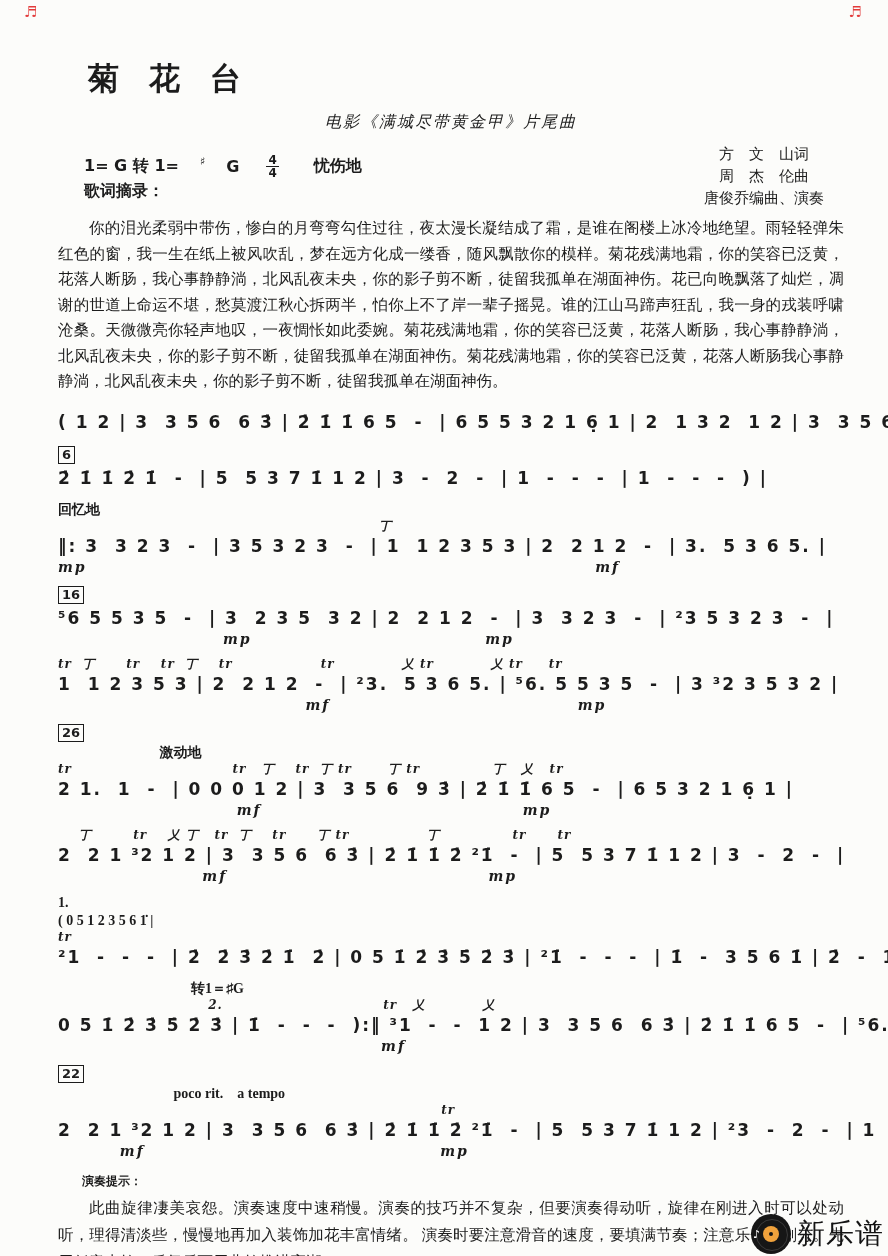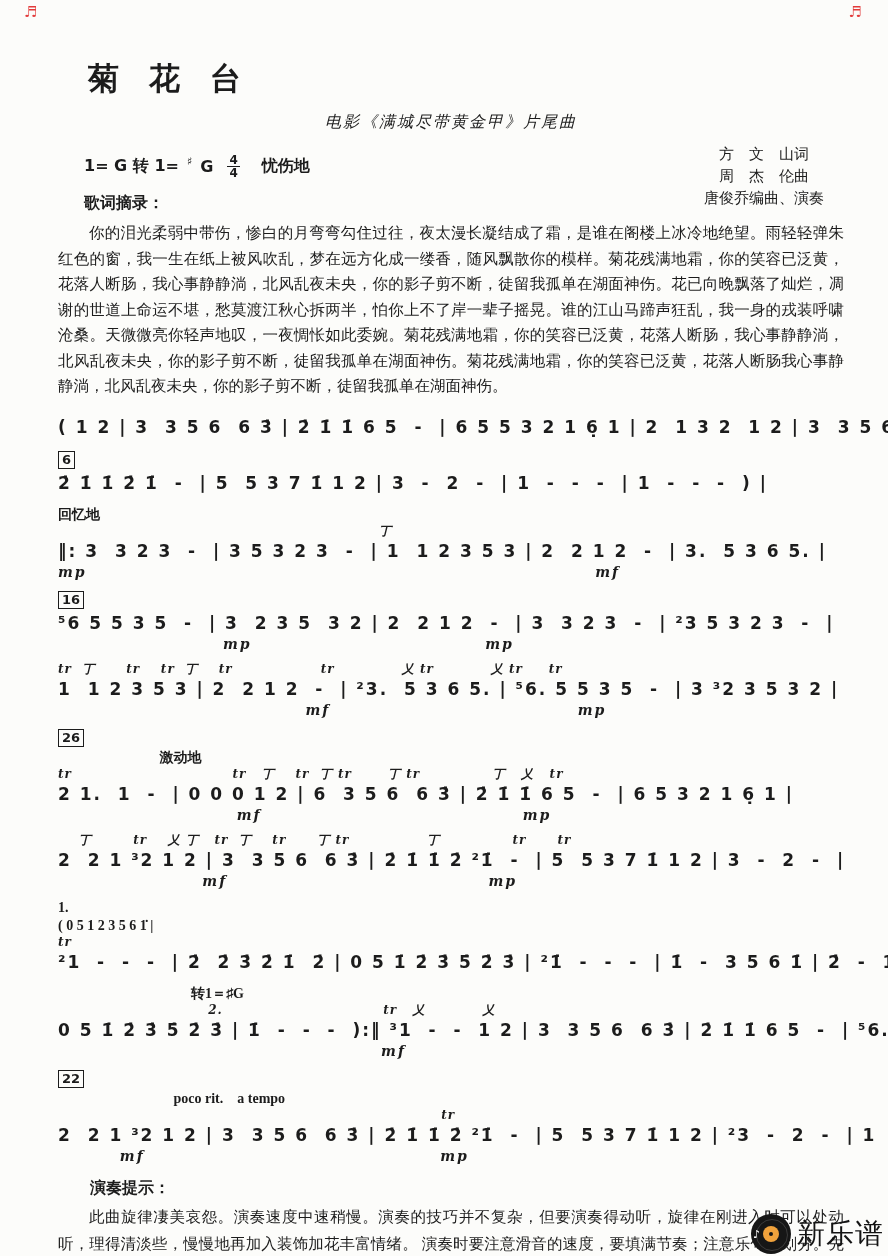--- a/index.html
+++ b/index.html
@@ -42,33 +42,33 @@
     justify-content:space-between;
     margin-top:8px;
     align-items:flex-start;
   }
   .meta-left{padding-left:26px;}
   .key-line{
     font-family:"DejaVu Sans", sans-serif;
     font-weight:bold;
     font-size:16px;
     margin-top:14px;
-    display:flex;align-items:center;gap:8px;
+    display:flex;align-items:center;gap:21px;
   }
   .sharp{font-size:11px;vertical-align:super;position:relative;top:-5px;}
   .meter{
     display:inline-block;text-align:center;
     font-size:12px;line-height:10px;font-weight:bold;
     margin:0 6px;
   }
   .meter .num{display:block;border-bottom:1px solid #1c1c1c;padding:0 2px 1px;}
   .meter .den{display:block;padding-top:1px;}
   .mood{margin-left:8px;}
   .lyrics-heading{
-    font-weight:bold;font-size:16px;margin-top:15px;
+    font-weight:bold;font-size:16px;margin-top:3px;
   }
   .credits{
     text-align:center;
     font-size:15px;
     line-height:22px;
     padding-right:20px;
     margin-top:2px;
   }
 
   .lyrics-text{
@@ -110,21 +110,21 @@
     letter-spacing:2px;
   }
   .dyn{
     white-space:pre;
     font:bold italic 14px/16px "DejaVu Serif", serif;
     letter-spacing:2px;
   }
   .dyn:empty{display:none;}
 
   .perf{margin-top:14px;}
-  .perf-heading{font-weight:bold;font-size:16px;text-indent:2em;}
+  .perf-heading{font-weight:bold;font-size:12px;text-indent:2em;}
   .perf-text{
     font-size:15.5px;line-height:27px;text-align:justify;text-indent:2em;
     margin-top:4px;
   }
 
   .logo{
     position:absolute;right:4px;bottom:2px;
     display:flex;align-items:center;gap:6px;
   }
   .disc{
@@ -223,21 +223,21 @@
 
       <div class="abv">tr  丁      tr    tr  丁    tr                 tr             乂 tr           乂 tr     tr</div>
       <div class="nts">1  1 2 3 5 3 | 2  2 1 2  -  | ²3.  5 3 6 5. | ⁵6. 5 5 3 5  -  | 3 ³2 3 5 3 2 |</div>
       <div class="dyn">                                    mf                                    mp</div>
     </div>
 
     <div class="system">
       <div><span class="barno">26</span></div>
       <div class="lbl">                             激动地</div>
       <div class="abv">tr                               tr   丁    tr  丁 tr       丁 tr              丁   乂   tr</div>
-      <div class="nts">2 1.  1  -  | 0 0 0 1 2 | 6  3 5 6  6 3̇ | 2̇ 1̇ 1̇ 6 5  -  | 6 5 3 2 1 6̣ 1 |</div>
+      <div class="nts">2 1.  1  -  | 0 0 0 1 2 | 3  3 5 6  9 3̇ | 2̇ 1̇ 1̇ 6 5  -  | 6 5 3 2 1 6̣ 1 |</div>
       <div class="dyn">                          mf                                      mp</div>
     </div>
 
     <div class="system">
       <div></div>
 
       <div class="abv">    丁        tr    乂 丁   tr  丁    tr      丁 tr               丁              tr      tr</div>
       <div class="nts">2  2 1 ³2 1 2 | 3  3 5 6  6 3̇ | 2̇ 1̇ 1̇ 2̇ ²1̇  -  | 5  5 3 7 1̇ 1 2 | 3  -  2  -  |</div>
       <div class="dyn">                     mf                                      mp</div>
     </div>

